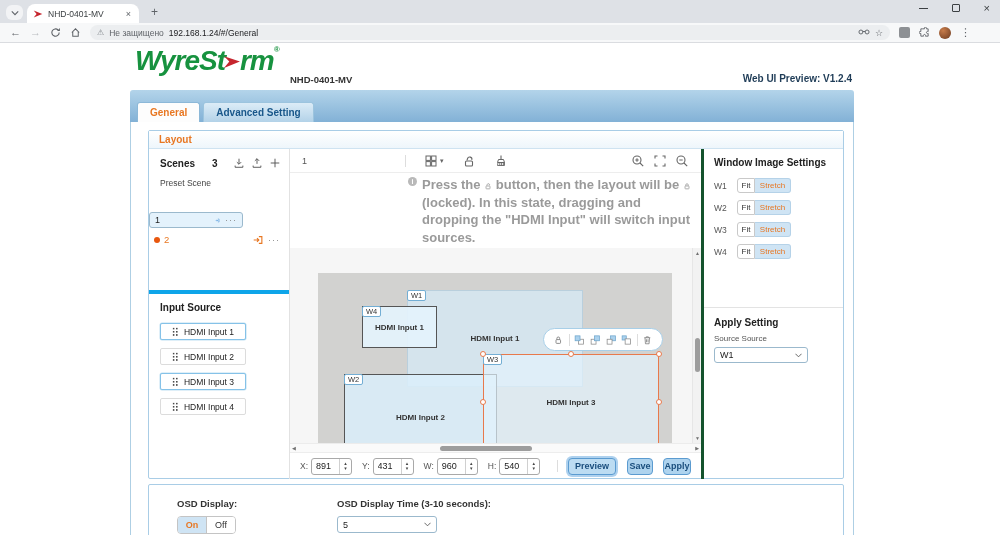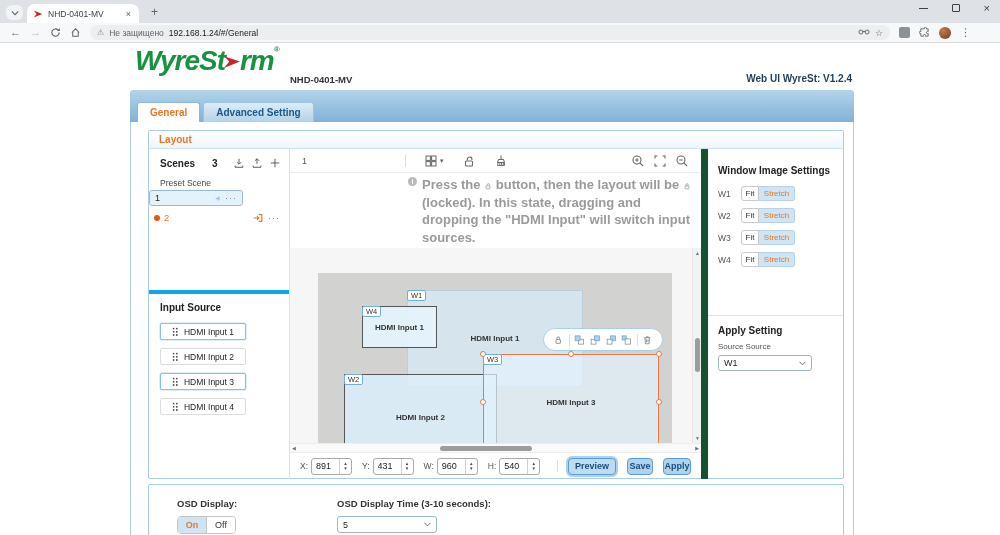--- a/index.html
+++ b/index.html
@@ -66,21 +66,21 @@
   .pbody { display:flex; height:330px; }
 
   
   .leftcol { width:141px; border-right:1px solid #e2e2e2; display:flex; flex-direction:column; flex:none; }
   .scenes-area { height:145px; border-bottom:4px solid #0ea5e9; }
   .scenes-head { display:flex; align-items:center; padding:8px 8px 4px 11px; }
   .scenes-title { font-size:10px; font-weight:bold; color:#222; }
   .scenes-count { font-size:10px; font-weight:bold; color:#222; margin-left:17px; }
   .scenes-icons { margin-left:auto; display:flex; gap:6px; align-items:center; }
   .scenes-icons svg { width:12px; height:12px; display:block; }
-  .preset { font-size:8.5px; color:#444; padding:5px 11px 2px; }
+  .preset { font-size:8.5px; color:#444; padding:5px 11px 24px; }
   .srow { height:23px; display:flex; align-items:center; padding:0 9px 0 14px; font-size:9.5px; color:#333; }
   .srow.sel { background:#e4f2fc; }
   .srow .dot { width:6px; height:6px; border-radius:50%; background:#e8570e; margin:0 4px 0 -9px; }
   .srow .nm.org { color:#e87722; }
   .sact { margin-left:auto; display:flex; align-items:center; gap:4px; }
   .sact svg { width:12px; height:12px; display:block; }
   .sact .dots { font-size:9px; color:#8a8a8a; letter-spacing:1px; }
 
   .inpsrc { padding:8px 11px; }
   .inpsrc .t { font-size:10px; font-weight:bold; color:#222; margin-bottom:10px; }
@@ -150,21 +150,21 @@
   .spin .arr { width:12px; border-left:1px solid #d0d0d0; display:flex; flex-direction:column; align-items:center;
                justify-content:center; font-size:5px; color:#444; line-height:1.1; }
   .ctrlrow .vsep { margin:0 7px; }
   .btn { height:17px; border:1px solid #5b9bd0; border-radius:4px; background:#aed3ee; color:#1a4e7d;
          font-weight:bold; font-size:9px; display:flex; align-items:center; justify-content:center; }
   .btn.preview { width:66px; background:#bcdcf2; box-shadow:0 0 0 2px rgba(120,178,226,.6); margin-right:8px; }
   .btn.save { width:36px; margin-right:7px; }
   .btn.apply { width:38px; }
 
   
-  .rightcol { width:142px; border-left:7px solid #14532d; padding:16px 10px; flex:none; }
+  .rightcol { width:142px; border-left:3px solid #14532d; padding:8px 10px; flex:none; }
   .wis-title { font-size:10px; font-weight:bold; color:#222; margin-bottom:10px; }
   .wisrow { display:flex; align-items:center; margin-bottom:7px; }
   .wisrow .wl { width:23px; font-size:8.5px; color:#555; }
   .seg { display:flex; }
   .seg .fit { width:18px; height:15px; background:#fff; border:1px solid #c9c9c9; border-radius:3px 0 0 3px;
               font-size:8px; color:#333; display:flex; align-items:center; justify-content:center; }
   .seg .stretch { width:36px; height:15px; background:#cfe4f4; border:1px solid #b5d2e8; border-left:none;
                   border-radius:0 3px 3px 0; font-size:8px; color:#e87722; display:flex; align-items:center; justify-content:center; }
   .rdiv { border-top:1px solid #e3e3e3; margin:48px -10px 9px; }
   .aud-title { font-size:10px; font-weight:bold; color:#222; margin-bottom:6px; }
@@ -252,21 +252,21 @@
 
   <div class="page">
 
     <div class="brand">
       <div class="logo">
         <span>WyreSt</span><svg class="swoosh" viewBox="0 0 16 16">
             <polygon points="0,3 15,8 0,14 5,8" fill="#c6252e"></polygon>
           </svg><span>rm</span><sup>®</sup>
       </div>
       <div class="devname">NHD-0401-MV</div>
-      <div class="version">Web UI WyreSt: V1.2.4</div>
+      <div class="version">Web UI Preview: V1.2.4</div>
     </div>
 
     <div class="maintabs">
       <div class="mtab active">General</div>
       <div class="mtab inactive">Advanced Setting</div>
     </div>
 
     <div class="content">
 
       <div class="panel layout-panel">

